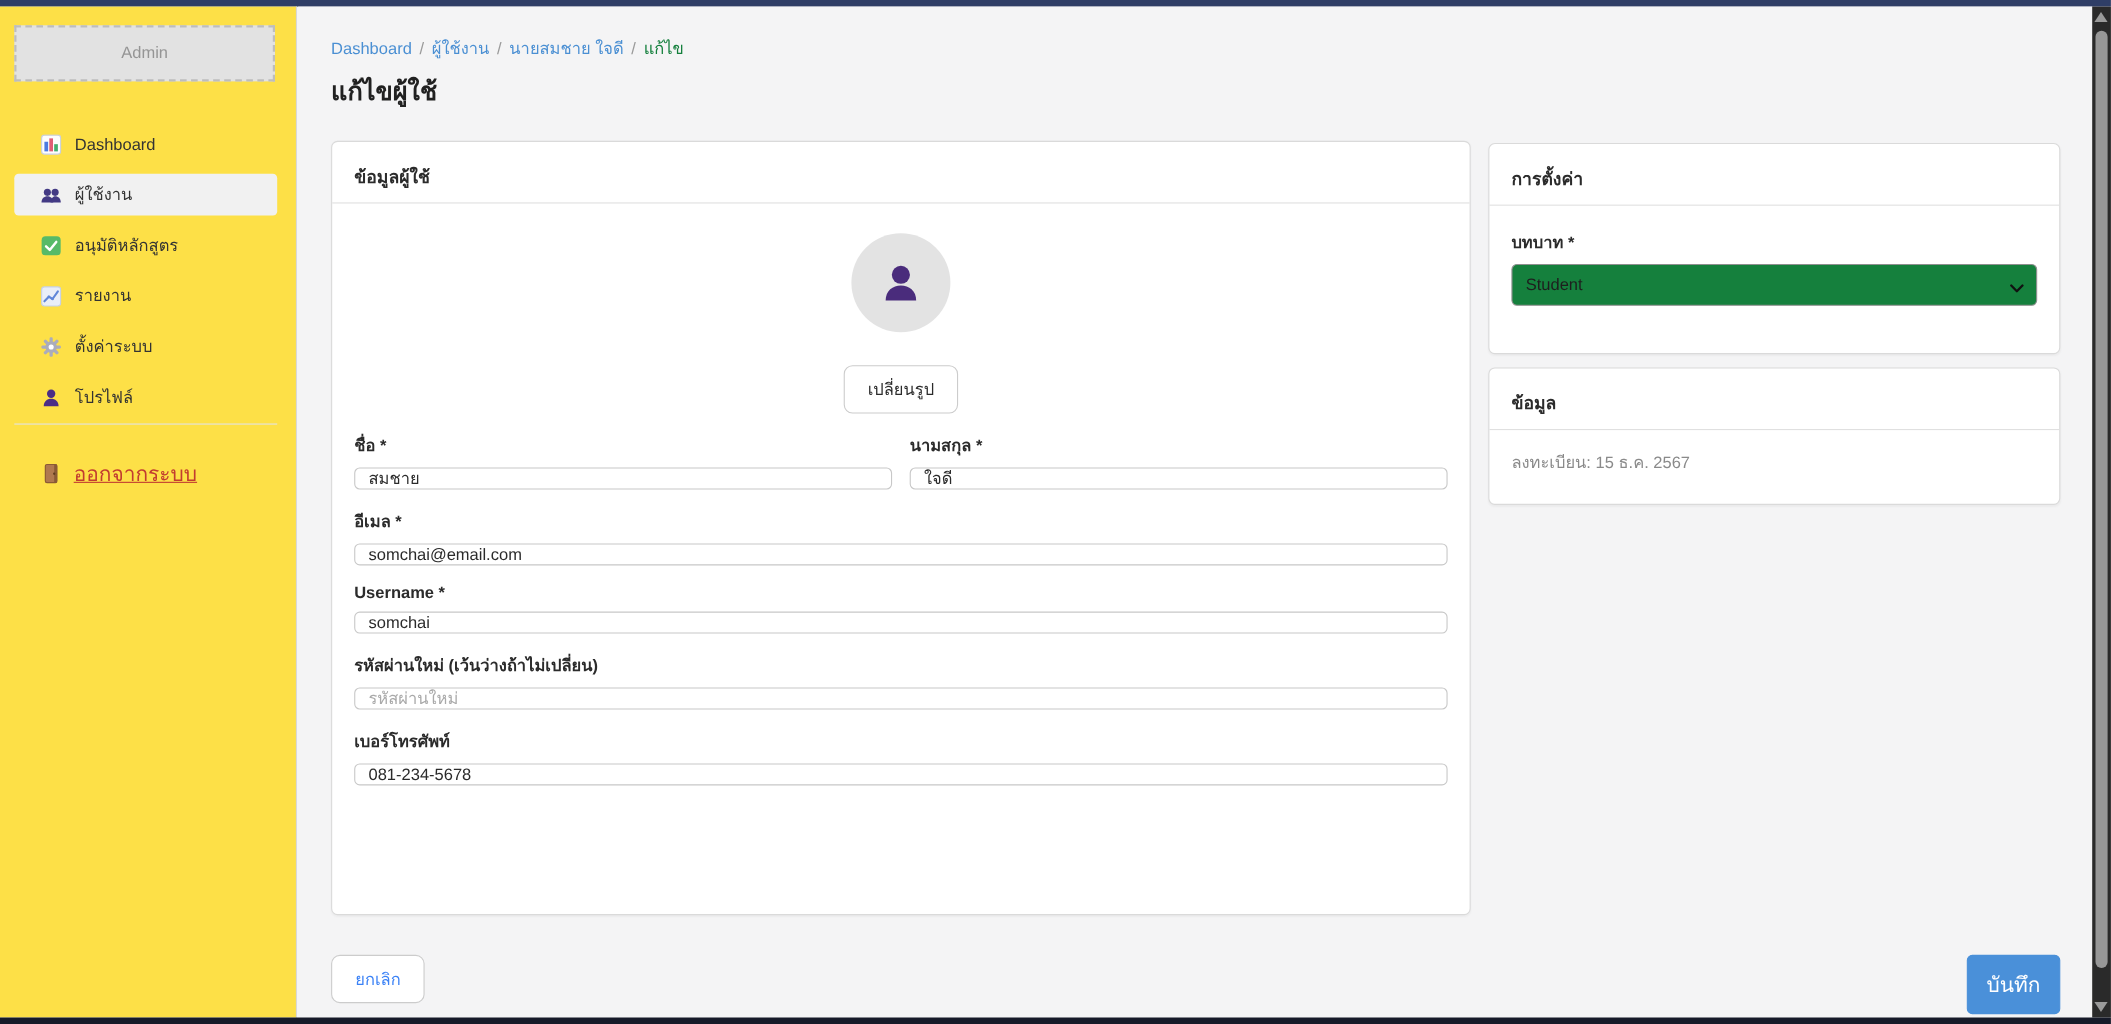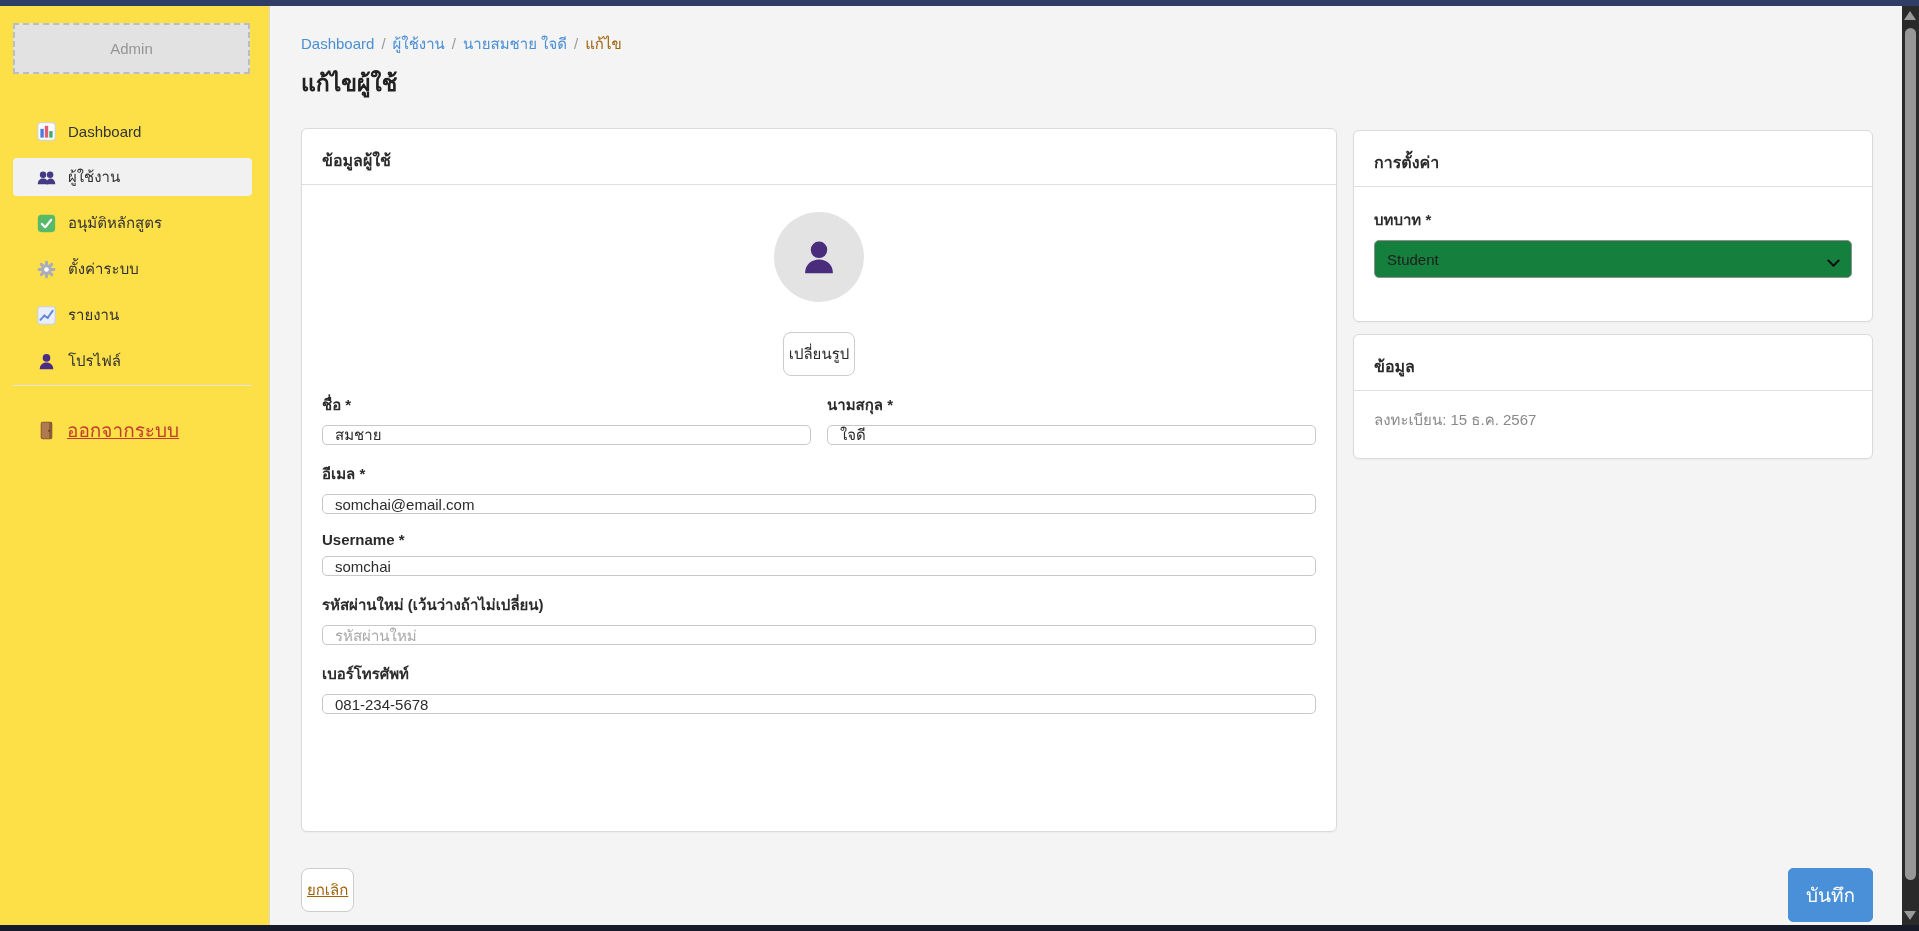--- a/index.html
+++ b/index.html
@@ -31,52 +31,52 @@
   .nav-icon { width:19px; height:19px; display:inline-flex; align-items:center; justify-content:center; flex:0 0 19px; }
   .side-divider { position:absolute; top:379px; left:13px; width:239px; border-top:1px solid #e3e3e3; }
   .logout-link { position:absolute; top:409px; left:37px; display:flex; align-items:center; gap:11px;
                  color:#c23c30; font-size:19px; text-decoration:underline; cursor:pointer; }
 
   
   .main { position:absolute; top:6px; bottom:6px; left:271px; right:17px; background:#f4f4f5; }
   .breadcrumb { position:absolute; top:26px; left:30px; font-size:15px; color:#8f8f8f; }
   .crumb-link { color:#4a8fd3; text-decoration:none; cursor:pointer; }
   .crumb-sep { color:#9a9a9a; margin:0 7px; }
-  .crumb-current { color:#a16207; }
+  .crumb-current { color:#15803d; }
   .page-title { position:absolute; top:59px; left:30px; font-size:23px; font-weight:700; color:#212121; }
 
   .card { background:#fff; border:1px solid #dadada; border-radius:6px; box-shadow:0 1px 2px rgba(0,0,0,.04); }
   .card-header { padding:19px 20px 11px 20px; font-size:16px; font-weight:700; color:#2b2b2b; border-bottom:1px solid #e0e0e0; }
 
   .form-card { position:absolute; top:122px; left:30px; width:1036px; height:704px; }
   .form-body { padding:0 20px 20px 20px; }
   .avatar-wrap { text-align:center; margin-top:27px; }
   .avatar-circle { width:90px; height:90px; border-radius:50%; background:#e3e3e3;
                    display:inline-flex; align-items:center; justify-content:center; }
   .change-wrap { text-align:center; margin-top:30px; }
-  .btn-light { background:#fff; border:1px solid #cccccc; border-radius:8px; padding:9px 5px;
+  .btn-light { background:#fff; border:1px solid #cccccc; border-radius:8px; padding:9px 21px;
                font-size:15px; color:#2b2b2b; cursor:pointer; font-family:inherit; }
   .field-row { display:flex; gap:16px; }
   .field { flex:1; }
   .field-label { margin-top:17px; font-size:15px; font-weight:700; color:#2b2b2b; }
   .text-input { display:block; margin-top:8px; width:100%; height:20px; border:1px solid #c8c8c8; border-radius:5px;
                 padding:0 12px; font-size:15px; color:#2b2b2b; background:#fff; font-family:inherit; }
   .text-input::placeholder { color:#a9a9a9; }
 
   .side-card-settings { position:absolute; top:124px; left:1082px; width:520px; height:192px; }
   .side-card-info { position:absolute; top:328px; left:1082px; width:520px; height:125px; }
   .side-body { padding:4px 20px 18px 20px; }
   .select-wrap { position:relative; margin-top:8px; }
   .role-select { width:100%; height:38px; border:1px solid #8f8f8f; border-radius:5px; padding:0 34px 0 12px;
                  font-size:15px; color:#1e1e1e; background:#15803d; appearance:none; -webkit-appearance:none; font-family:inherit; }
   .select-chevron { position:absolute; right:12px; top:14px; pointer-events:none; }
   .info-text { padding:17px 20px; font-size:15px; color:#8a8a8a; }
 
   .footer-cancel { position:absolute; top:862px; left:30px; }
-  .cancel-text { color:#a16207; text-decoration:underline; }
+  .cancel-text { color:#3b82f6; }
   .footer-save { position:absolute; top:862px; left:1082px; width:520px; text-align:right; }
   .btn-primary { background:#4a90d9; border:1px solid #4a90d9; border-radius:5px; padding:11px 17px;
                  font-size:19px; color:#ffffff; cursor:pointer; font-family:inherit; }
 </style>
 </head>
 <body>
 
 <div class="stage">
 
   <div class="topbar"></div>
@@ -110,46 +110,46 @@
         <span>ผู้ใช้งาน</span>
       </div>
       <div class="nav-item">
         <span class="nav-icon">
           <svg width="19" height="19" viewBox="0 0 18 18">
               <rect x="0.8" y="0.8" width="16.4" height="16.4" rx="3.4" fill="#57ba68"></rect>
               <path d="M4.6 9.4 L7.8 12.5 L13.4 5.6" fill="none" stroke="#ffffff" stroke-width="2.1" stroke-linecap="round" stroke-linejoin="round"></path>
             </svg>
         </span>
         <span>อนุมัติหลักสูตร</span>
+      </div>
+      <div class="nav-item">
+        <span class="nav-icon">
+          <svg width="19" height="19" viewBox="0 0 18 18">
+              <rect x="0.8" y="0.8" width="16.4" height="16.4" rx="2.5" fill="#e9eef8" stroke="#c6d1e8" stroke-width="1"></rect>
+              <polyline points="3.2,13.2 7,9.2 10.2,11.2 14.8,4.6" fill="none" stroke="#5f86d8" stroke-width="1.8" stroke-linecap="round" stroke-linejoin="round"></polyline>
+              <circle cx="7" cy="9.2" r="1.1" fill="#5f86d8"></circle>
+              <circle cx="10.2" cy="11.2" r="1.1" fill="#5f86d8"></circle>
+            </svg>
+        </span>
+        <span>รายงาน</span>
       </div>
       <div class="nav-item">
         <span class="nav-icon">
           <svg width="19" height="19" viewBox="0 0 18 18">
               <g fill="#abacbb">
                 <rect x="7.6" y="0.6" width="2.8" height="16.8" rx="1.2"></rect>
                 <rect x="7.6" y="0.6" width="2.8" height="16.8" rx="1.2" transform="rotate(45 9 9)"></rect>
                 <rect x="7.6" y="0.6" width="2.8" height="16.8" rx="1.2" transform="rotate(90 9 9)"></rect>
                 <rect x="7.6" y="0.6" width="2.8" height="16.8" rx="1.2" transform="rotate(135 9 9)"></rect>
                 <circle cx="9" cy="9" r="5"></circle>
               </g>
               <circle cx="9" cy="9" r="2.2" fill="#ffffff"></circle>
             </svg>
         </span>
         <span>ตั้งค่าระบบ</span>
-      </div>
-      <div class="nav-item">
-        <span class="nav-icon">
-          <svg width="19" height="19" viewBox="0 0 18 18">
-              <rect x="0.8" y="0.8" width="16.4" height="16.4" rx="2.5" fill="#e9eef8" stroke="#c6d1e8" stroke-width="1"></rect>
-              <polyline points="3.2,13.2 7,9.2 10.2,11.2 14.8,4.6" fill="none" stroke="#5f86d8" stroke-width="1.8" stroke-linecap="round" stroke-linejoin="round"></polyline>
-              <circle cx="7" cy="9.2" r="1.1" fill="#5f86d8"></circle>
-              <circle cx="10.2" cy="11.2" r="1.1" fill="#5f86d8"></circle>
-            </svg>
-        </span>
-        <span>รายงาน</span>
       </div>
       <div class="nav-item">
         <span class="nav-icon">
           <svg width="19" height="19" viewBox="0 0 18 18">
               <circle cx="9" cy="5.6" r="3.6" fill="#4b2d86"></circle>
               <path d="M2.6 16.4 c0-4.2 2.9-6.4 6.4-6.4 s6.4 2.2 6.4 6.4 z" fill="#4b2d86"></path>
             </svg>
         </span>
         <span>โปรไฟล์</span>
       </div>

